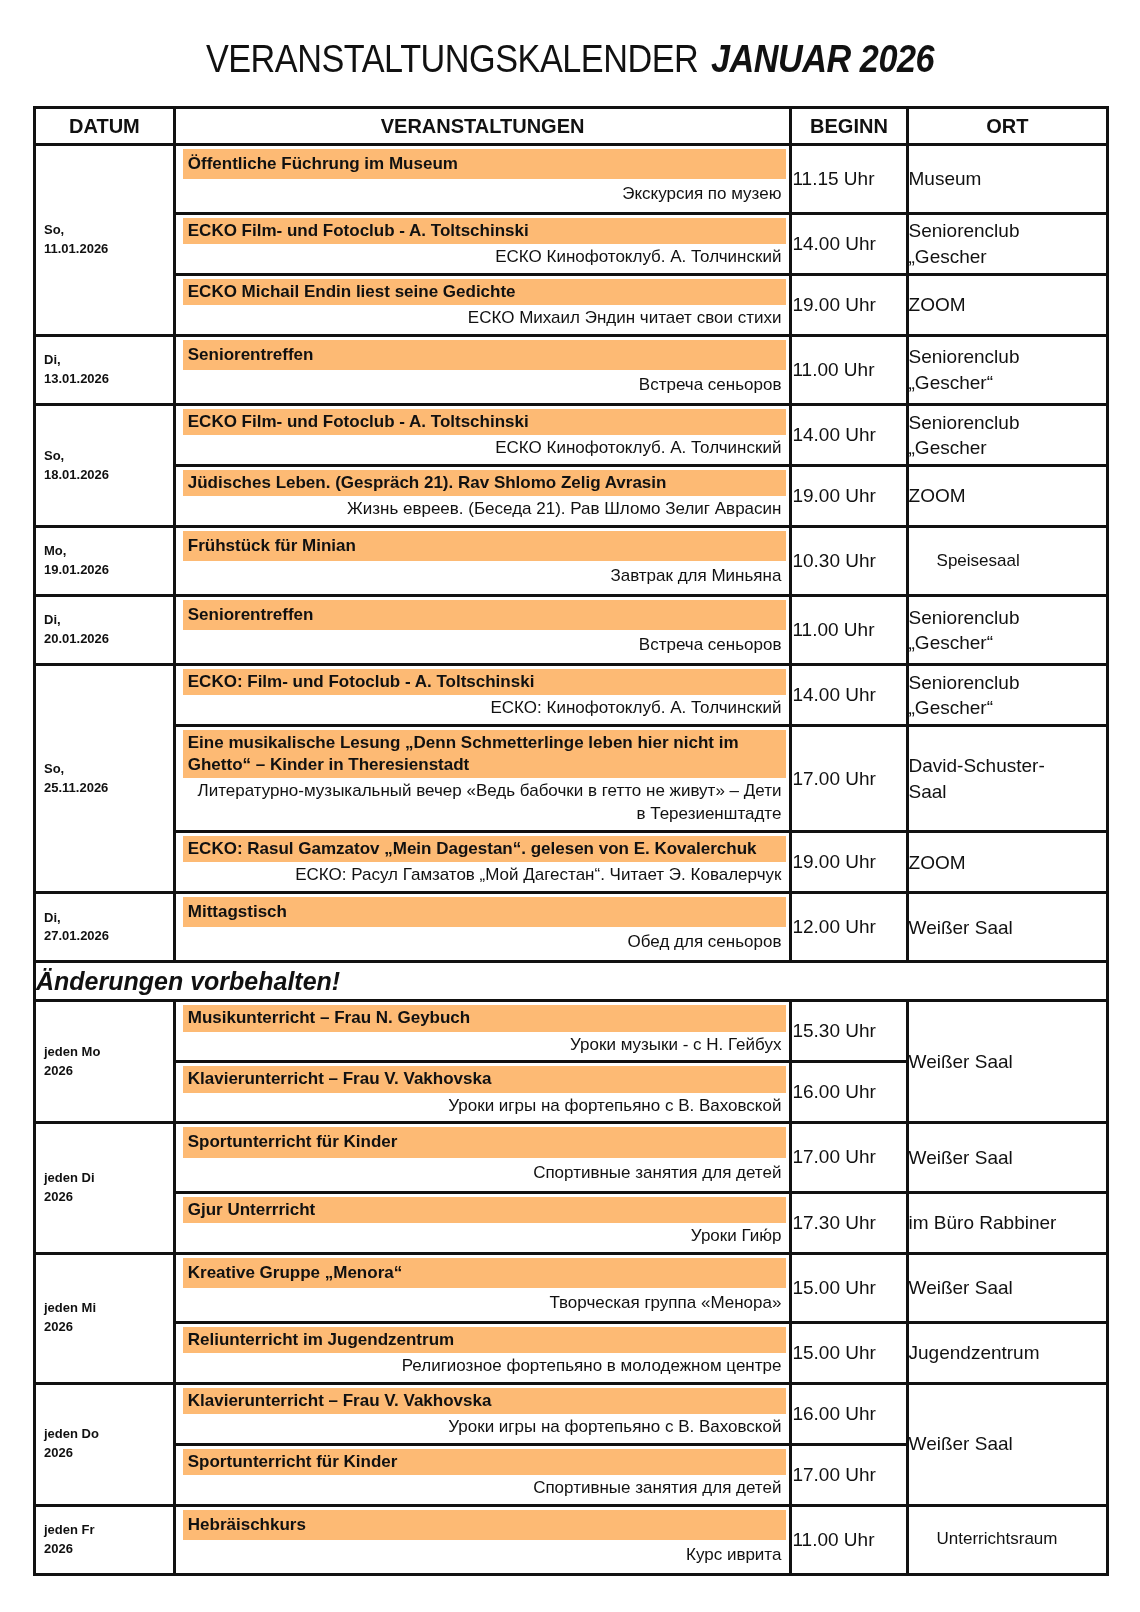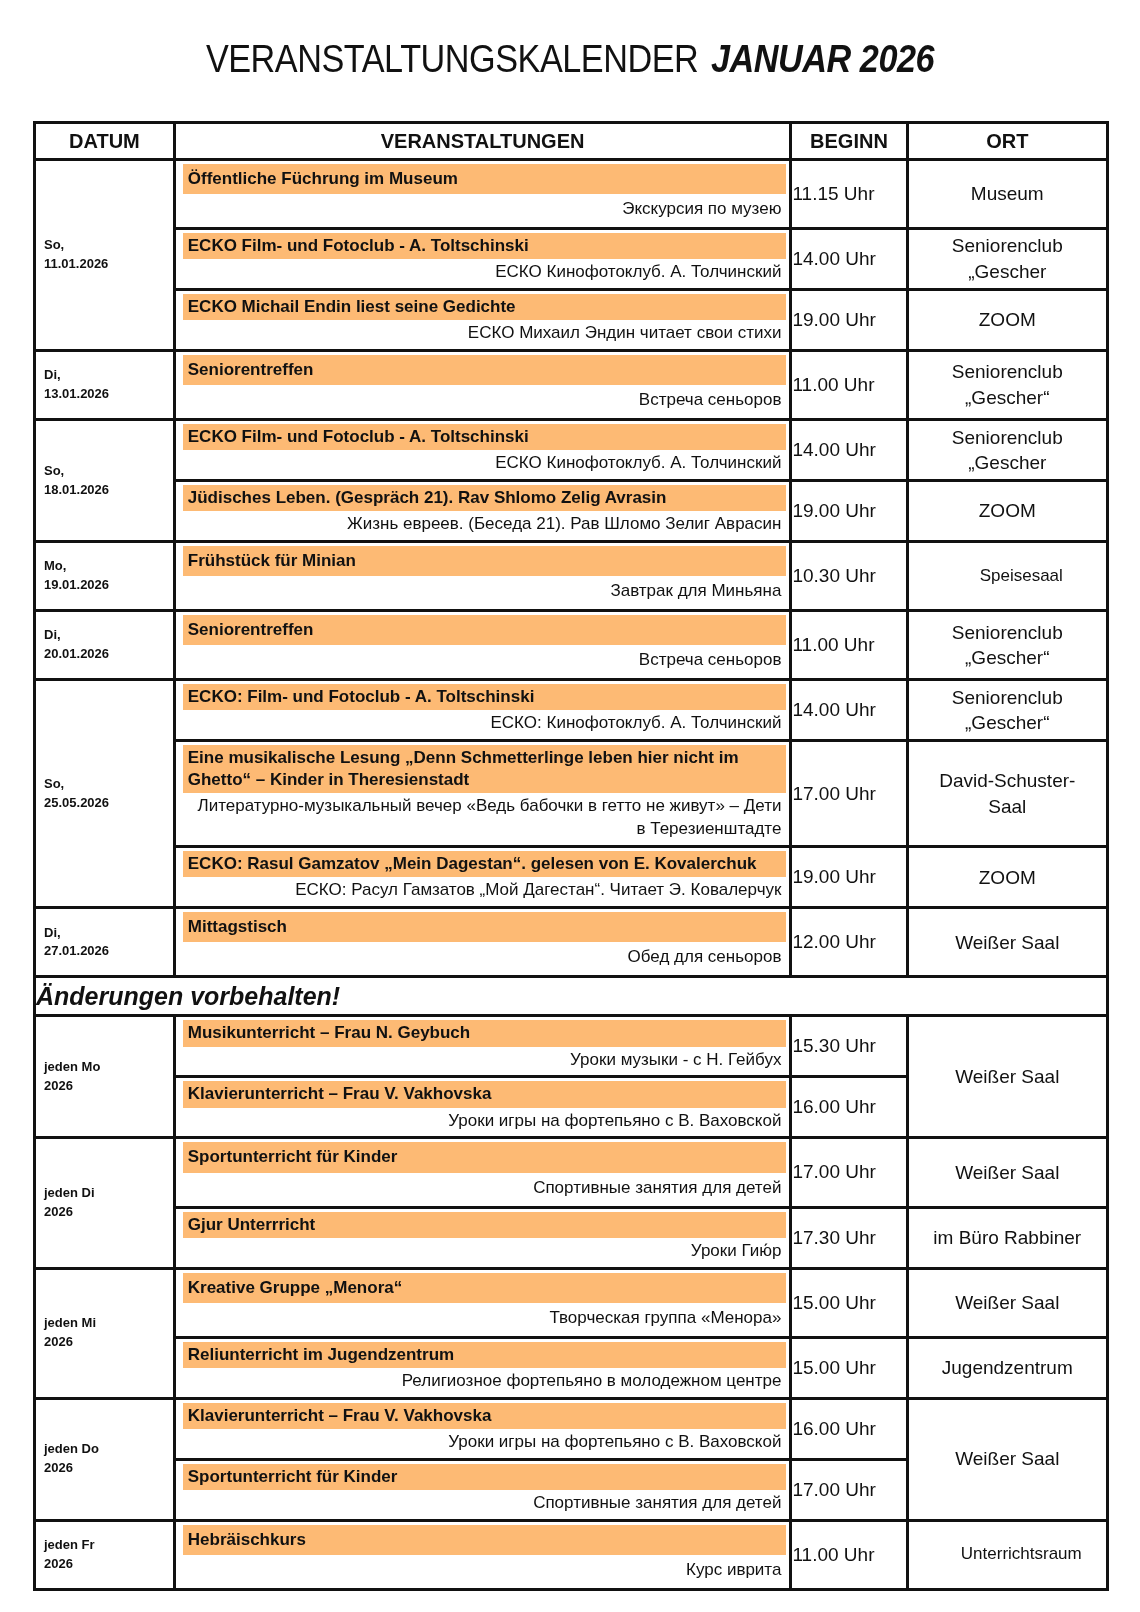--- a/index.html
+++ b/index.html
@@ -1,32 +1,32 @@
 <!DOCTYPE html>
 <html><head>
 <meta charset="utf-8">
 <style>
   html, body { margin: 0; padding: 0; background: #ffffff; }
   body { width: 1140px; height: 1612px; position: relative; overflow: hidden; font-family: "Liberation Sans", sans-serif; color: #111; }
   .title { position: absolute; top: 38px; left: 0; width: 1140px; text-align: center; font-size: 38px; letter-spacing: -0.5px; transform: scaleX(0.9); transform-origin: center; }
   .title .bold { font-weight: bold; font-style: italic; margin-left: 14px; }
-  table.cal { position: absolute; left: 33px; top: 121px; width: 1076px; border-collapse: collapse; table-layout: fixed; font-size: 17px; }
+  table.cal { position: absolute; left: 33px; top: 106px; width: 1076px; border-collapse: collapse; table-layout: fixed; font-size: 17px; }
   table.cal td, table.cal th { border: 3px solid #111; padding: 0; vertical-align: middle; }
   table.cal th { height: 34px; font-size: 20px; font-weight: bold; text-align: center; }
   col.c-date { width: 136px; }
   col.c-ev { width: 600px; }
   col.c-time { width: 113px; }
   col.c-place { width: 195px; }
   td.date { font-weight: bold; font-size: 13px; padding-left: 8px !important; line-height: 1.45; }
   td.date span { display: block; }
   td.ev { padding: 3px 3px 2px 7px !important; }
   .de { background: #fdba74; font-weight: bold; padding: 2px 5px; line-height: 1.3; }
   .ru { padding: 2px 5px; line-height: 1.35; text-align: right; }
   td.time { text-align: left; font-size: 19px; }
-  td.place { text-align: center; font-size: 19px; line-height: 1.35; }
+  td.place { text-align: left; font-size: 19px; line-height: 1.35; }
   td.place.small { font-size: 17px; padding-left: 28px; }
   td.note { height: 36px; text-align: left; font-size: 25px; font-weight: bold; font-style: italic; }
   .tall .de, .tall .ru { padding-top: 4px; padding-bottom: 4px; }
 </style>
 </head>
 <body>
 
 <div class="title">
   <span>VERANSTALTUNGSKALENDER</span><span class="bold">JANUAR 2026</span>
 </div>
@@ -145,21 +145,21 @@
       <td class="time">11.00 Uhr</td>
       <td class="place">
           <div>Seniorenclub</div>
           <div>„Gescher“</div>
         </td>
     </tr>
 
     <tr style="height:56px">
       <td class="date" rowspan="3">
           <span>So,</span>
-          <span>25.05.2026</span>
+          <span>25.11.2026</span>
         </td>
       <td class="ev">
           <div class="de">ECKO:  Film- und Fotoclub -  A. Toltschinski</div>
           <div class="ru">ЕСКО:   Кинофотоклуб. А. Толчинский</div>
         </td>
       <td class="time">14.00 Uhr</td>
       <td class="place">
           <div>Seniorenclub</div>
           <div>„Gescher“</div>
         </td>

